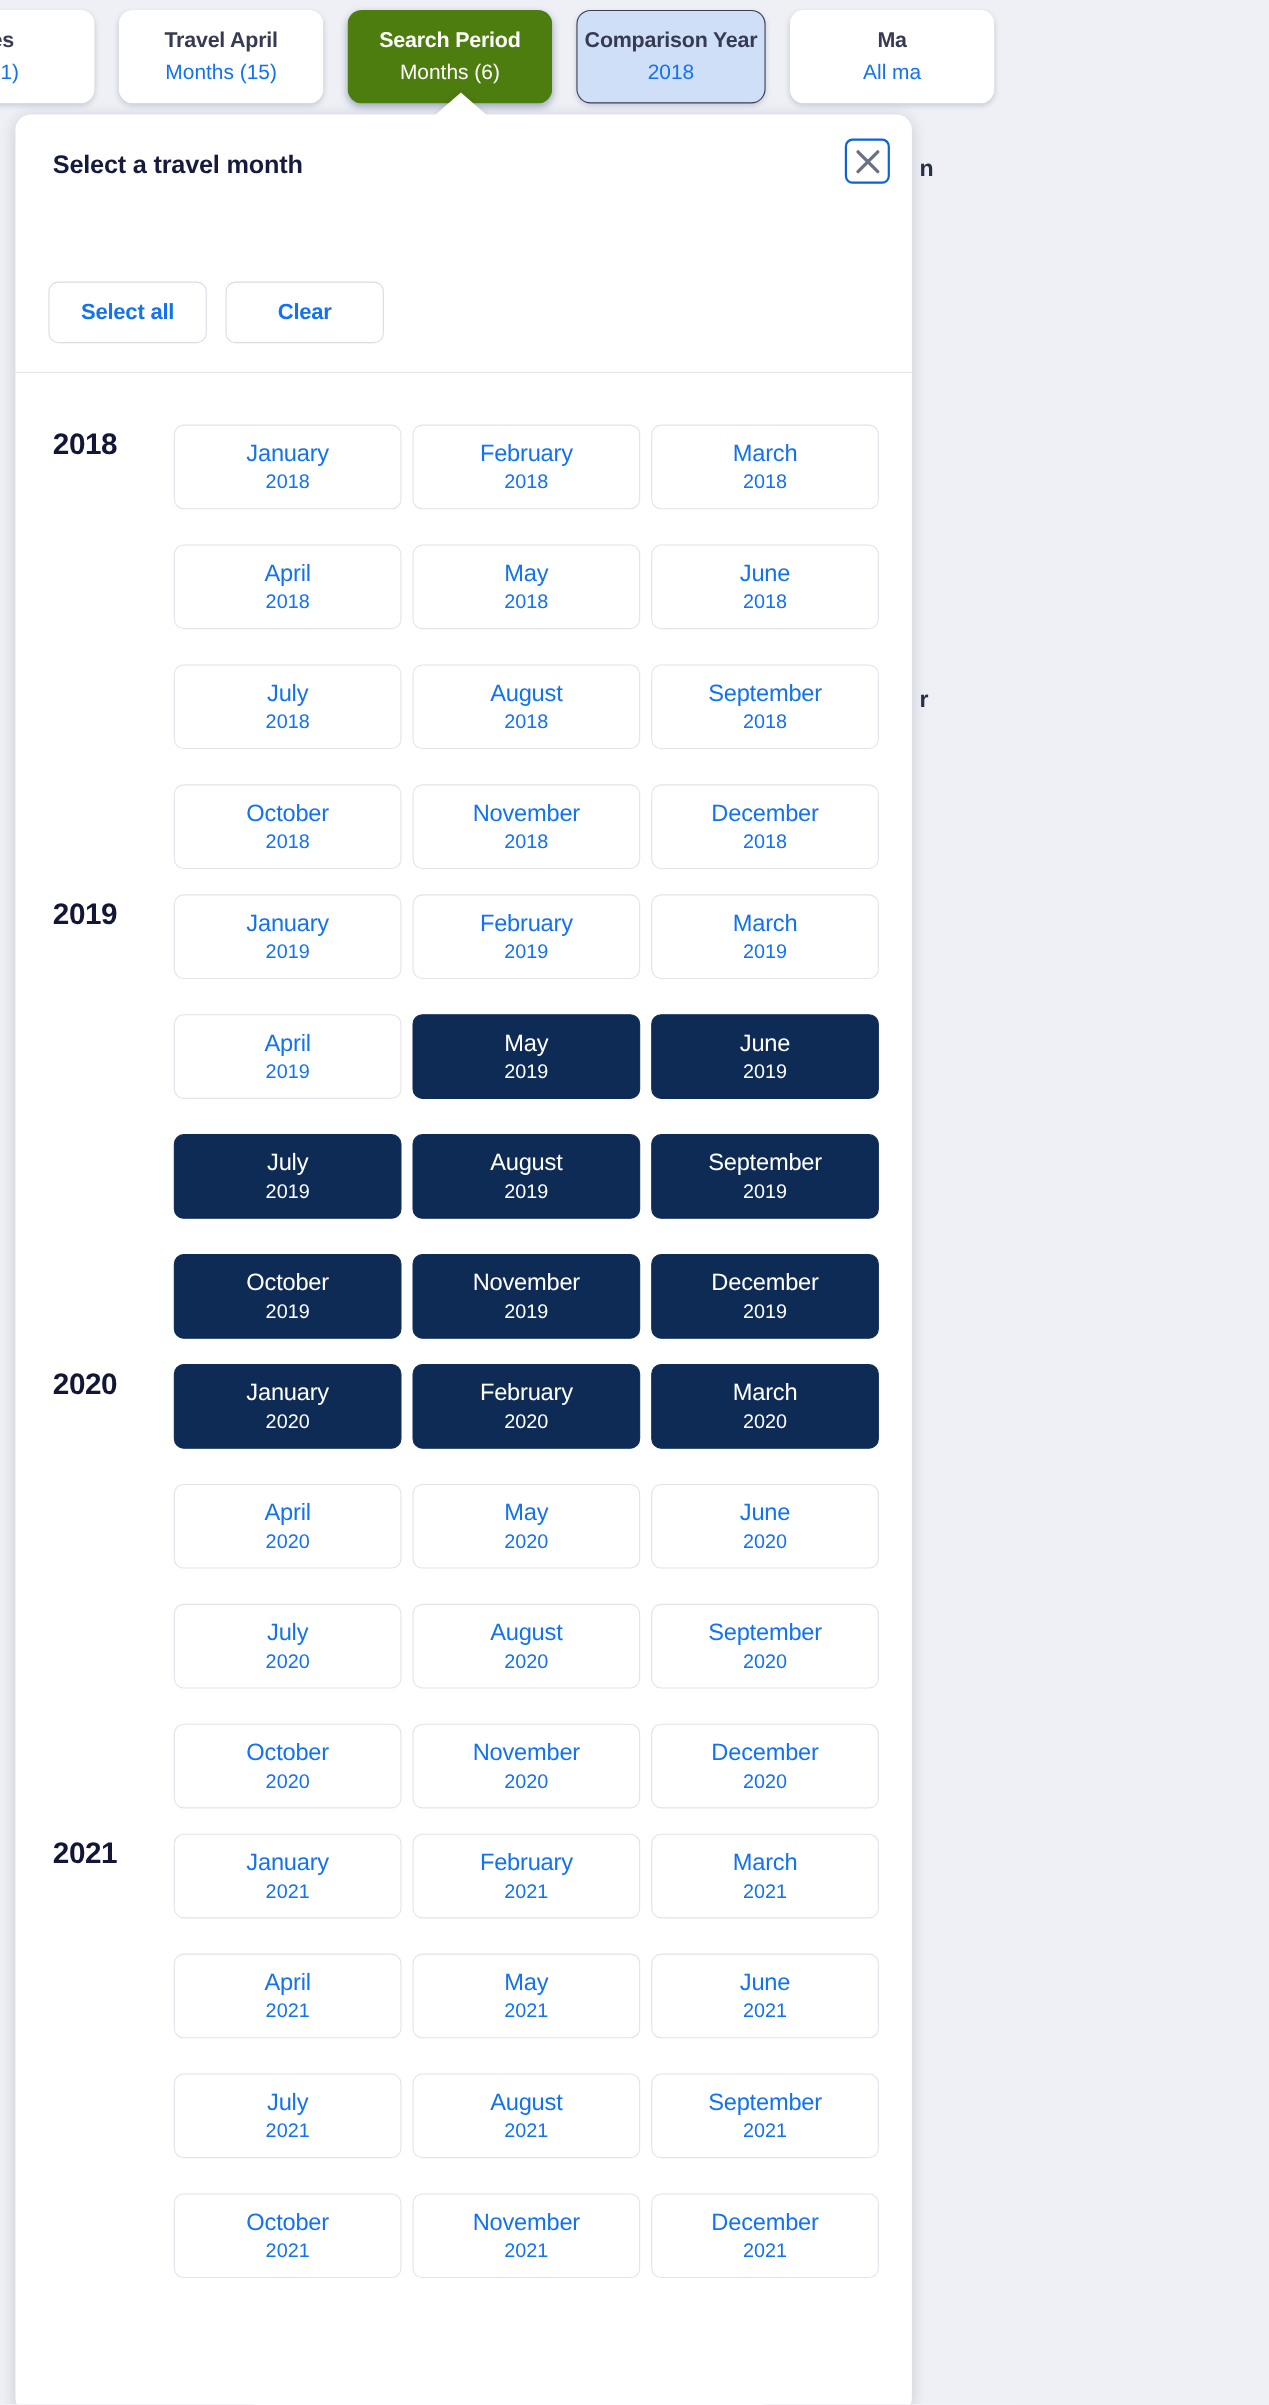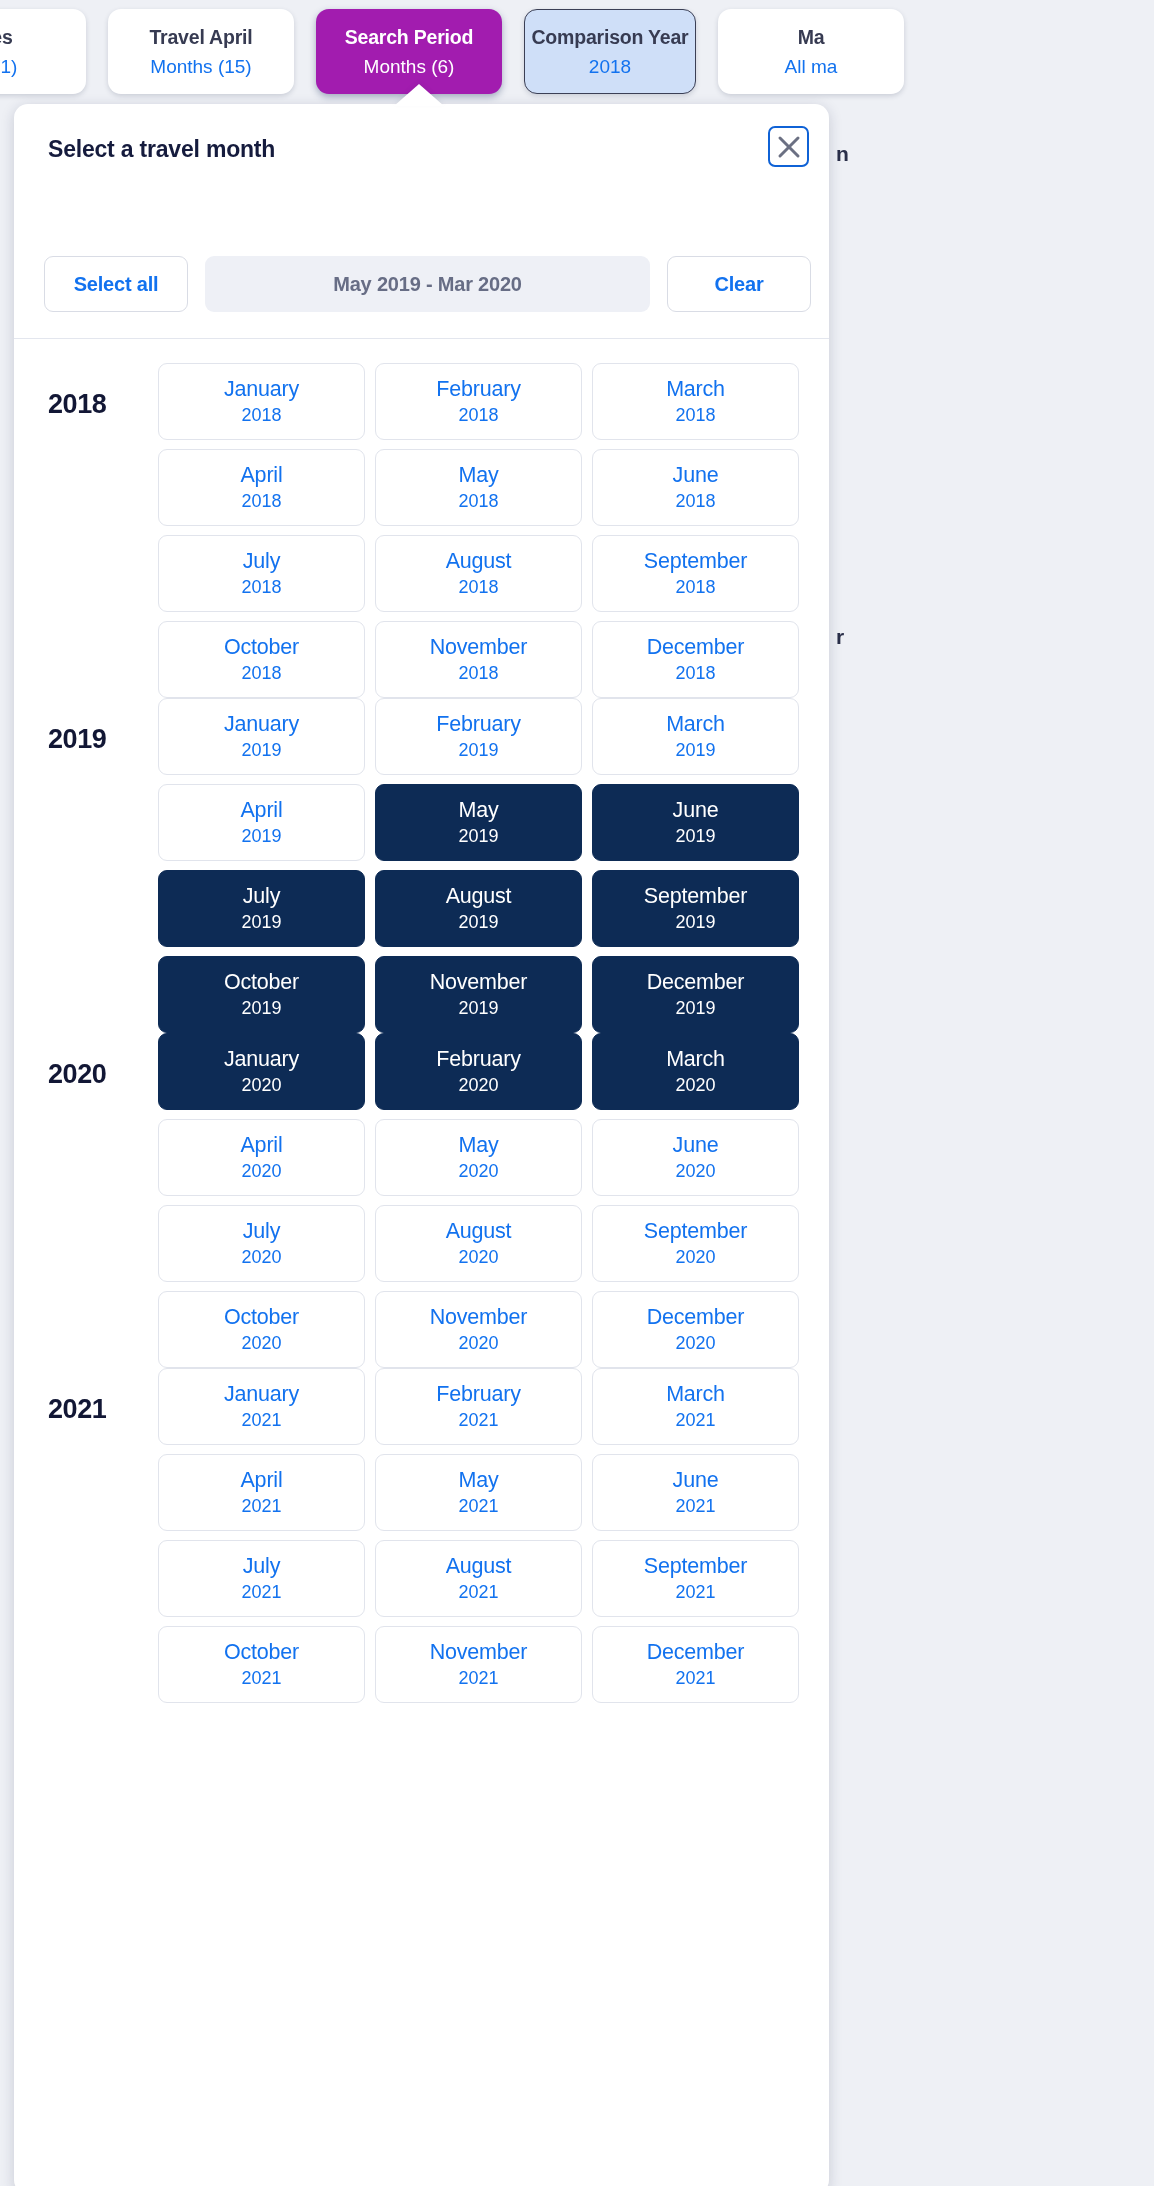--- a/index.html
+++ b/index.html
@@ -51,21 +51,21 @@
     color: #373b52;
     letter-spacing: -.2px;
     white-space: nowrap;
   }
   .tab .t-sub {
     font-size: 19px;
     color: #1272ef;
     white-space: nowrap;
   }
   .tab.active {
-    background: #a21caf;
+    background: #4d7c0f;
     box-shadow: 0 3px 7px rgba(20,40,90,.35);
   }
   .tab.active .t-title, .tab.active .t-sub { color: #ffffff; }
   .tab.highlight {
     background: #cfdff8;
     border: 1.5px solid #3b3f55;
   }
   .tab.highlight .t-title { color: #373b52; }
   .tab.highlight .t-sub { color: #1272ef; }
   .tab.w-wide { width: 172px; }
@@ -190,20 +190,21 @@
     height: 77px;
     border: 1.5px solid #e1e4ec;
     border-radius: 9px;
     background: #fff;
     display: flex;
     flex-direction: column;
     align-items: center;
     justify-content: center;
     gap: 3px;
     cursor: pointer;
+    margin-top: 23px;
   }
   .m-cell .m-name {
     font-size: 21.5px;
     color: #1272ef;
     letter-spacing: -.2px;
   }
   .m-cell .m-year {
     font-size: 18px;
     color: #1272ef;
   }
@@ -264,21 +265,20 @@
           <svg width="26" height="26" viewBox="0 0 26 26" aria-hidden="true">
             <line x1="4" y1="4" x2="22" y2="22" stroke="#6b7083" stroke-width="3" stroke-linecap="round"></line>
             <line x1="22" y1="4" x2="4" y2="22" stroke="#6b7083" stroke-width="3" stroke-linecap="round"></line>
           </svg>
         </span>
       </div>
     </div>
 
     <div class="toolbar">
       <div class="btn-outline">Select all</div>
-      <div class="range-box">May 2019 - Mar 2020</div>
       <div class="btn-outline">Clear</div>
     </div>
 
     <div class="toolbar-sep"></div>
 
     <div class="grid-scroll" id="grid">
         <div class="year-block">
           <div class="year-label">2018</div>
           <div class="months">
             <div class="m-cell">

